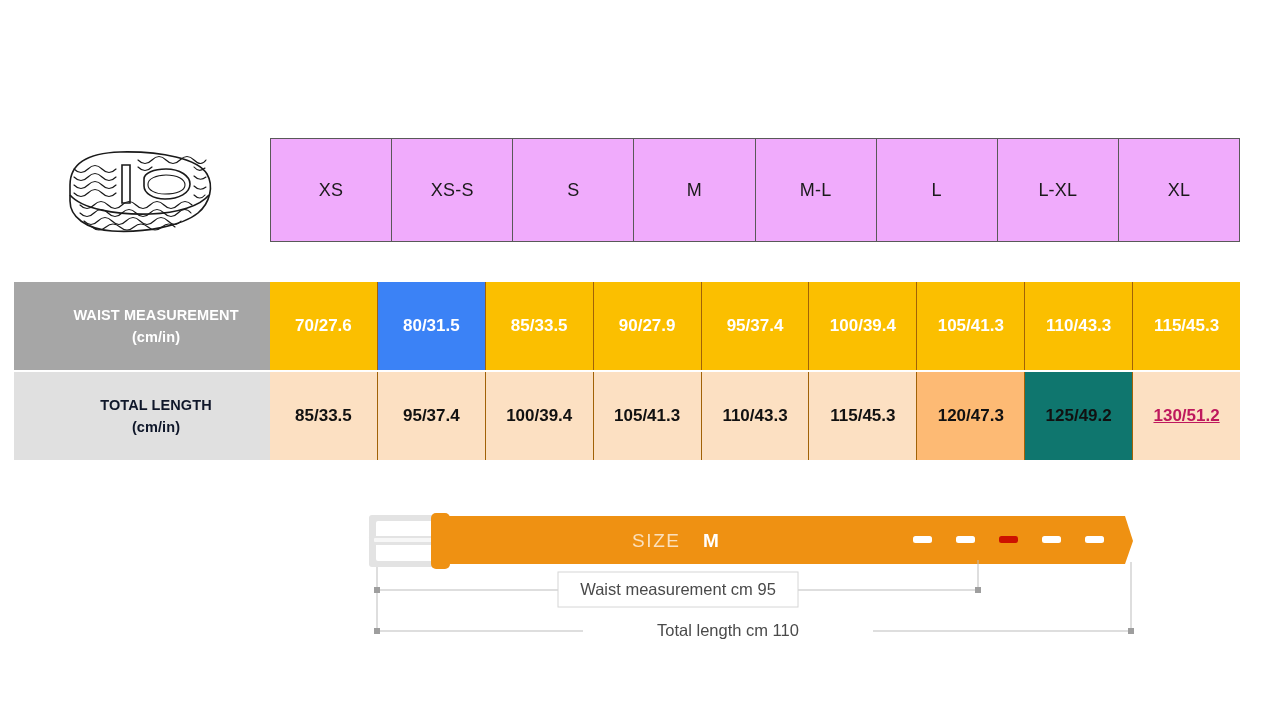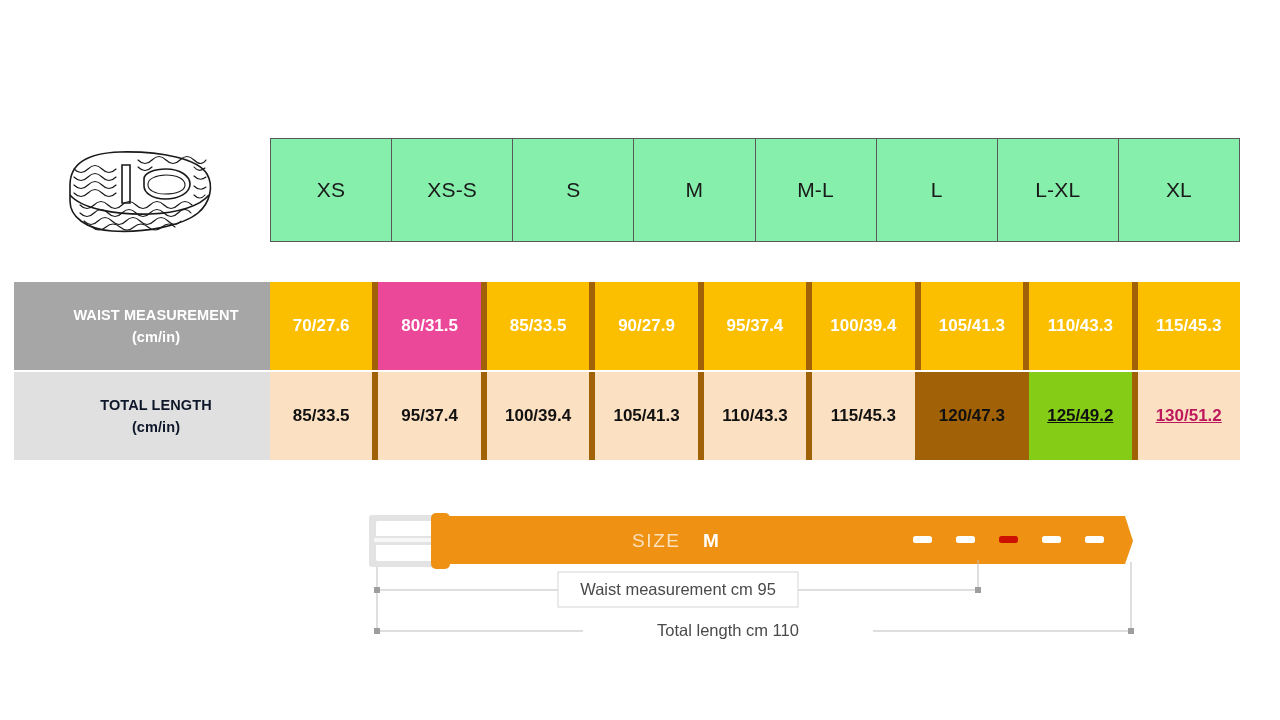--- a/index.html
+++ b/index.html
@@ -21,21 +21,21 @@
     width: 970px; height: 104px;
     display: flex;
     border-top: 1.5px solid #595959;
     border-bottom: 1.5px solid #595959;
     border-left: 1.5px solid #595959;
   }
   .size-header-cell {
     flex: 1 1 0;
     border-right: 1.5px solid #595959;
     display: flex; align-items: center; justify-content: center;
-    font-size: 21px; color: #1a1a1a; background: #86efac;
+    font-size: 18px; color: #1a1a1a; background: #f0abfc;
     letter-spacing: .2px;
   }
 
   
   .row-label {
     position: absolute; left: 14px; width: 284px;
     display: flex; flex-direction: column;
     align-items: center; justify-content: center;
     text-align: center; font-weight: bold; font-size: 14.5px;
     line-height: 1.55; letter-spacing: .1px;
@@ -44,21 +44,21 @@
   #waist-label { top: 282px; height: 88px; background: #a6a6a6; color: #ffffff; }
   #length-label { top: 372px; height: 88px; background: #e0e0e0; color: #0f172a; }
 
   .data-row { position: absolute; left: 270px; width: 970px; height: 88px; display: flex; }
   #waist-row { top: 282px; }
   #length-row { top: 372px; }
   .data-cell {
     flex: 1 1 0;
     display: flex; align-items: center; justify-content: center;
     font-weight: bold; font-size: 17px;
-    border-right: 6px solid #a16207;
+    border-right: 1px solid #a16207;
   }
   .data-cell:last-child { border-right: none; }
   .waist-cell { background: #fbbf00; color: #ffffff; }
   .length-cell { background: #fce0c2; color: #111111; }
 
   
   .belt-diagram { position: absolute; left: 355px; top: 500px; width: 800px; height: 150px; }
 </style>
 </head>
 <body>
@@ -110,43 +110,43 @@
       <div class="size-header-cell">L-XL</div>
       <div class="size-header-cell">XL</div>
     </div>
 
   <div class="row-label" id="waist-label">
     <span>WAIST MEASUREMENT</span>
     <span class="sub">(cm/in)</span>
   </div>
   <div class="data-row" id="waist-row">
       <div class="data-cell waist-cell" style="background: rgb(251, 191, 0); color: rgb(255, 255, 255);">70/27.6</div>
-      <div class="data-cell waist-cell" style="background: #ec4899; color: rgb(255, 255, 255);">80/31.5</div>
+      <div class="data-cell waist-cell" style="background: #3b82f6; color: rgb(255, 255, 255);">80/31.5</div>
       <div class="data-cell waist-cell" style="background: rgb(251, 191, 0); color: rgb(255, 255, 255);">85/33.5</div>
       <div class="data-cell waist-cell" style="background: rgb(251, 191, 0); color: rgb(255, 255, 255);">90/27.9</div>
       <div class="data-cell waist-cell" style="background: rgb(251, 191, 0); color: rgb(255, 255, 255);">95/37.4</div>
       <div class="data-cell waist-cell" style="background: rgb(251, 191, 0); color: rgb(255, 255, 255);">100/39.4</div>
       <div class="data-cell waist-cell" style="background: rgb(251, 191, 0); color: rgb(255, 255, 255);">105/41.3</div>
       <div class="data-cell waist-cell" style="background: rgb(251, 191, 0); color: rgb(255, 255, 255);">110/43.3</div>
       <div class="data-cell waist-cell" style="background: rgb(251, 191, 0); color: rgb(255, 255, 255);">115/45.3</div>
     </div>
 
   <div class="row-label" id="length-label">
     <span>TOTAL LENGTH</span>
     <span class="sub">(cm/in)</span>
   </div>
   <div class="data-row" id="length-row">
       <div class="data-cell length-cell" style="background: rgb(252, 224, 194); color: rgb(17, 17, 17);">85/33.5</div>
       <div class="data-cell length-cell" style="background: rgb(252, 224, 194); color: rgb(17, 17, 17);">95/37.4</div>
       <div class="data-cell length-cell" style="background: rgb(252, 224, 194); color: rgb(17, 17, 17);">100/39.4</div>
       <div class="data-cell length-cell" style="background: rgb(252, 224, 194); color: rgb(17, 17, 17);">105/41.3</div>
       <div class="data-cell length-cell" style="background: rgb(252, 224, 194); color: rgb(17, 17, 17);">110/43.3</div>
       <div class="data-cell length-cell" style="background: rgb(252, 224, 194); color: rgb(17, 17, 17);">115/45.3</div>
-      <div class="data-cell length-cell" style="background: #a16207; color: rgb(17, 17, 17);">120/47.3</div>
-      <div class="data-cell length-cell" style="background: #84cc16; color: rgb(17, 17, 17); text-decoration: underline;">125/49.2</div>
+      <div class="data-cell length-cell" style="background: #fdba74; color: rgb(17, 17, 17);">120/47.3</div>
+      <div class="data-cell length-cell" style="background: #0f766e; color: rgb(17, 17, 17);">125/49.2</div>
       <div class="data-cell length-cell" style="background: rgb(252, 224, 194); color: #be185d; text-decoration: underline;">130/51.2</div>
     </div>
 
   <div class="belt-diagram">
     <svg viewBox="0 0 800 150" width="800" height="150">
 
       <g>
         <path d="M83 16 L770 16 L778 41 L770 64 L83 64 Z" fill="#ef9112"></path>
 
         <rect x="14" y="15" width="72" height="52" rx="3" fill="#e3e3e3"></rect>

